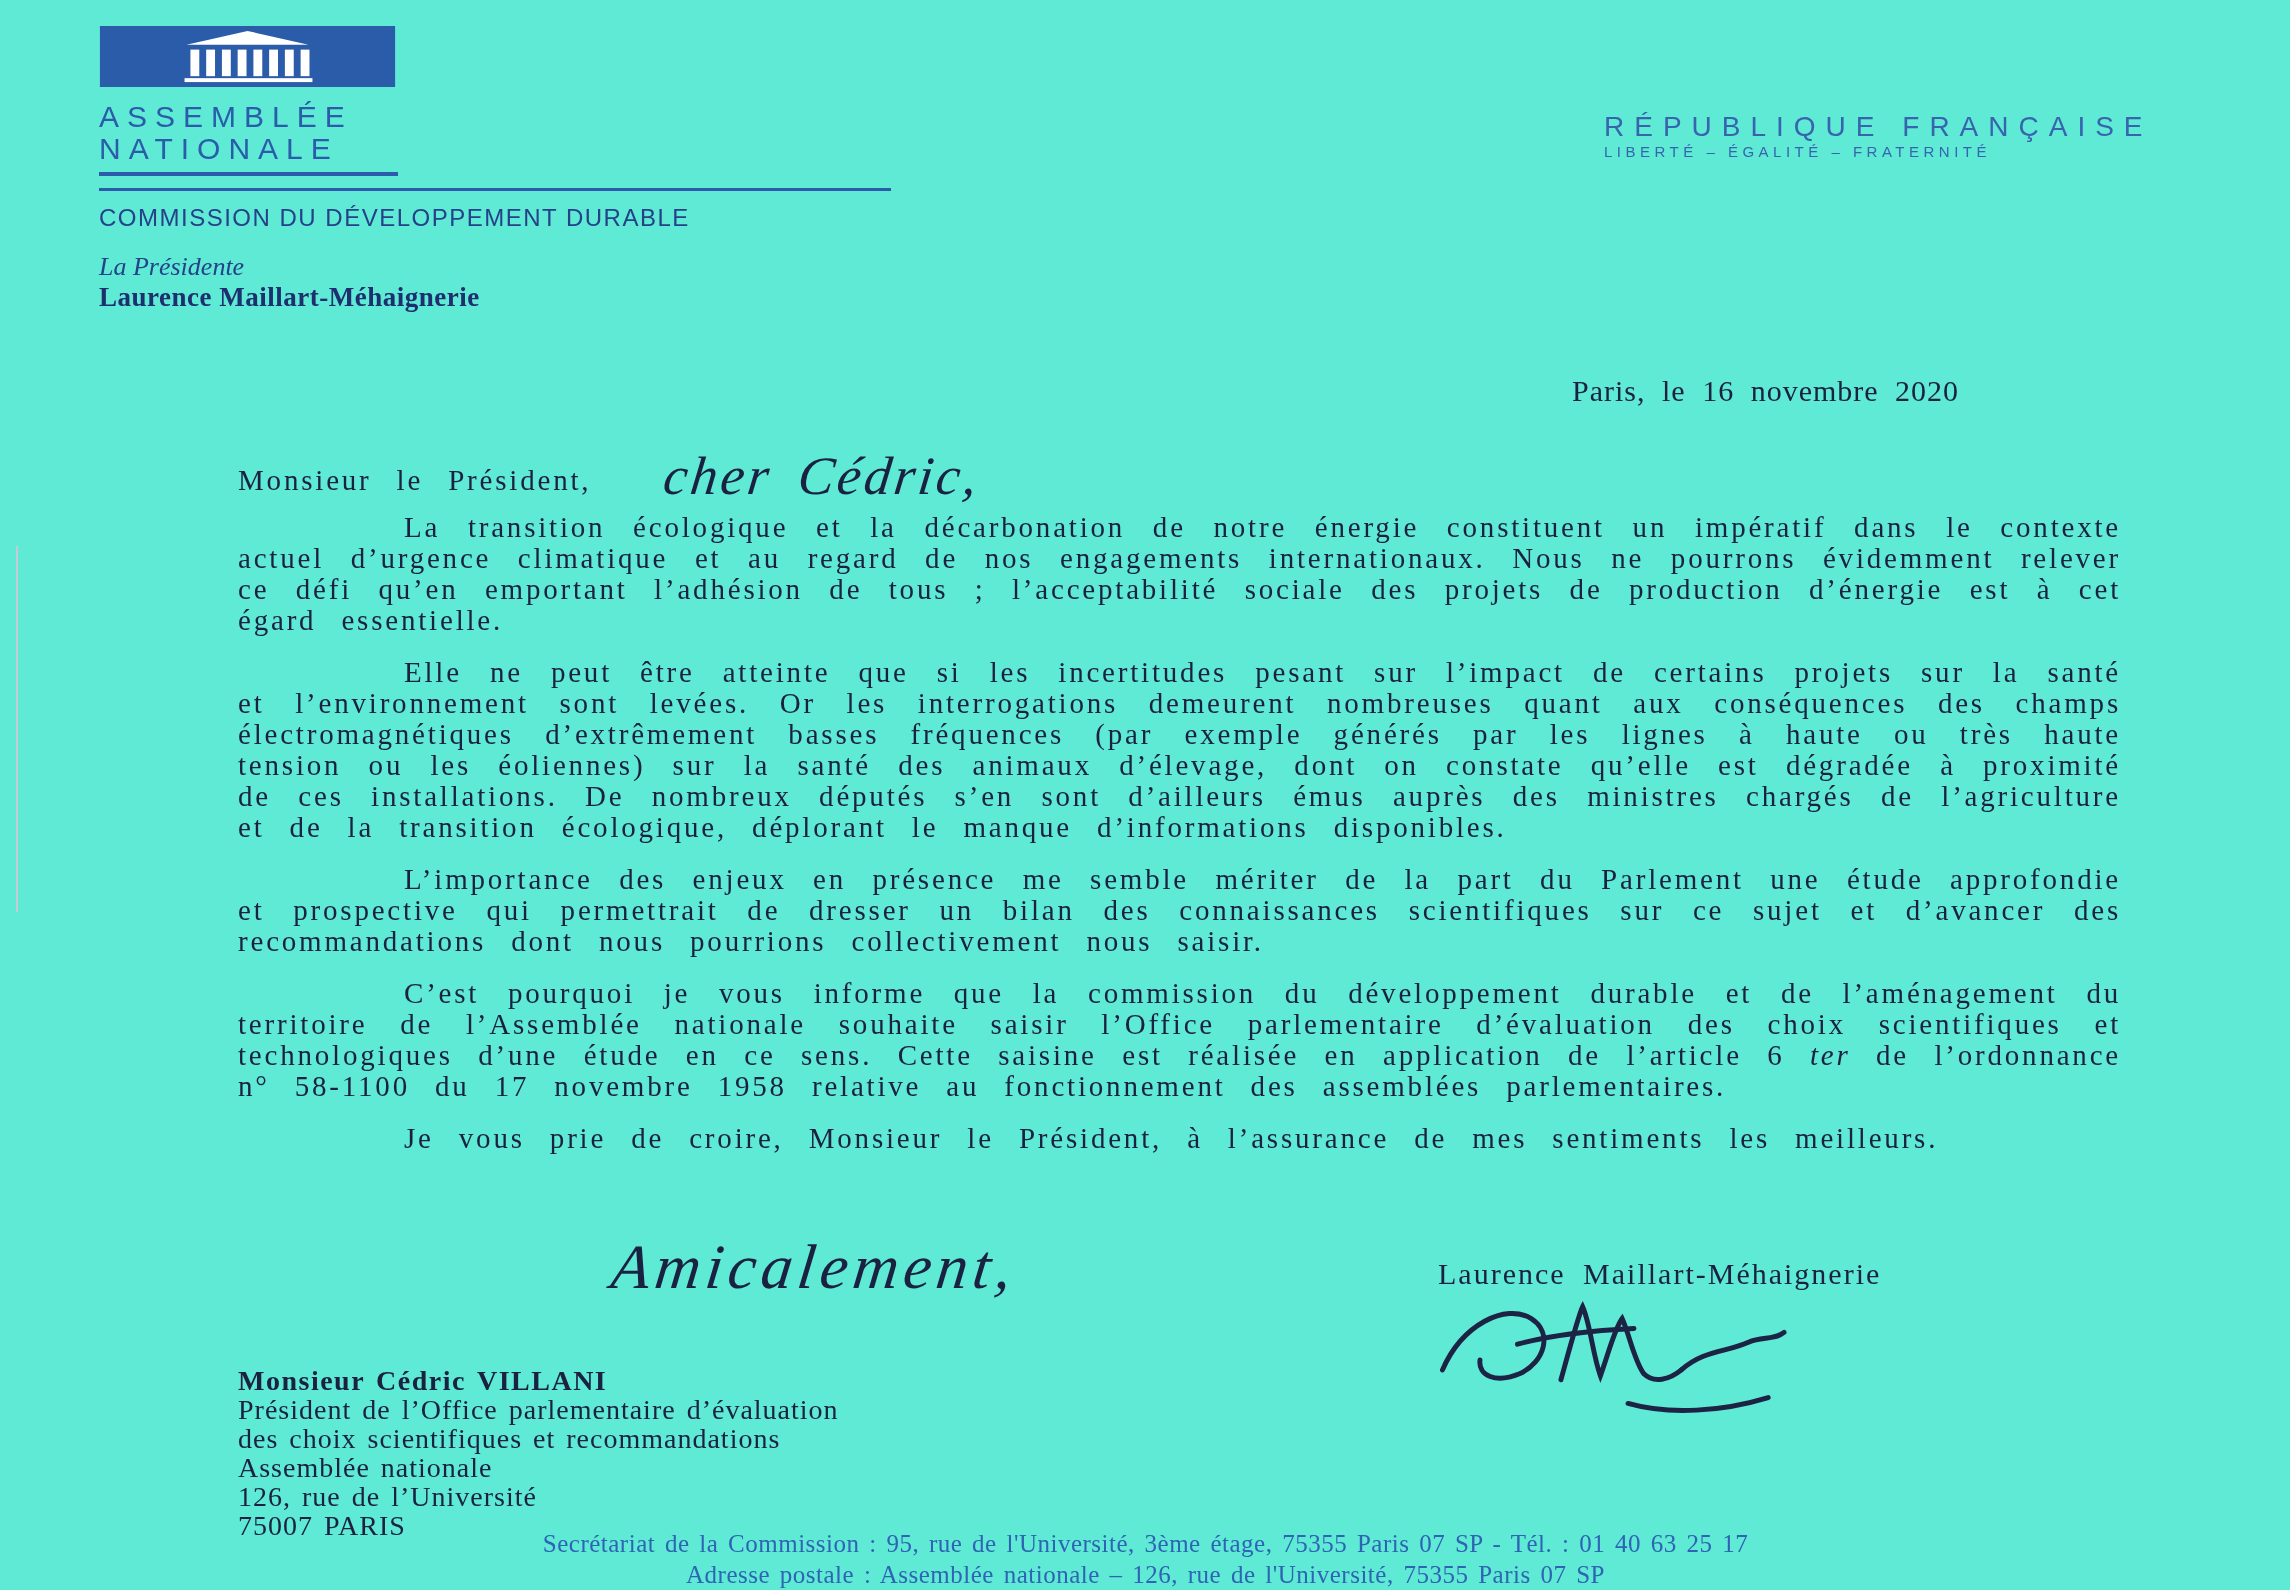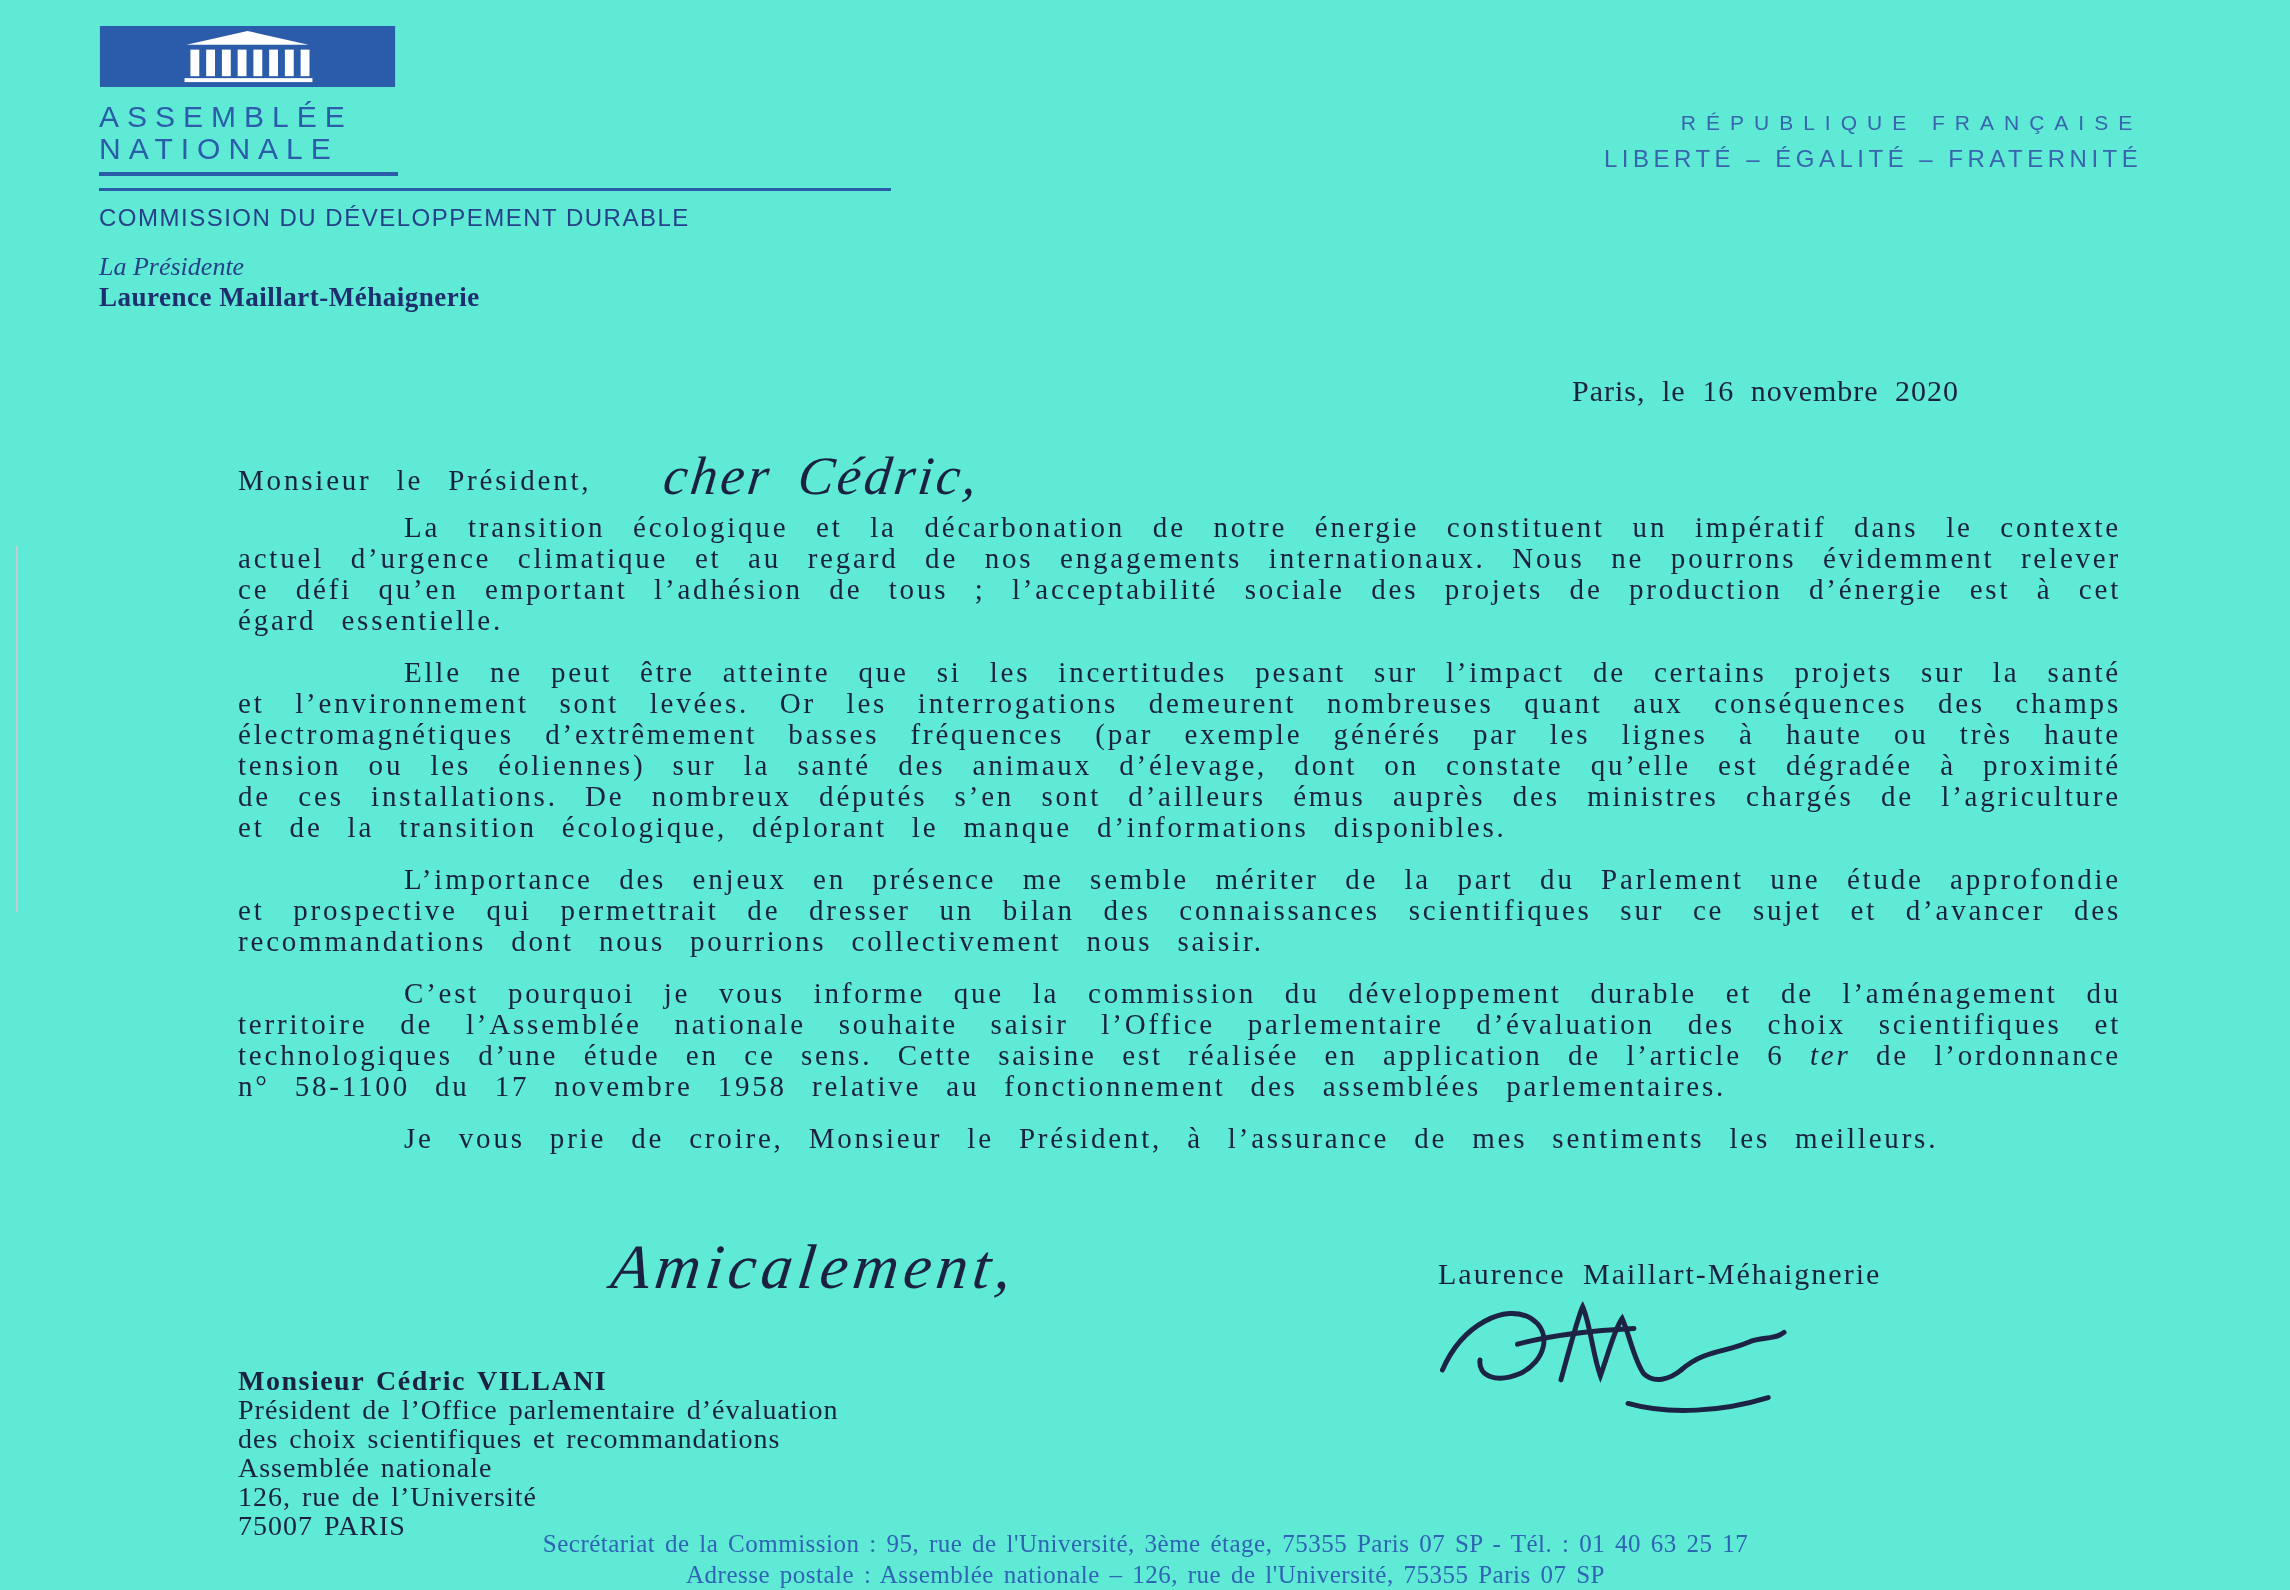--- a/index.html
+++ b/index.html
@@ -29,22 +29,22 @@
   .header-rule {
     position: absolute; left: 99px; top: 188px;
     width: 792px; height: 3px; background: #2a5caa;
   }
 
   .republique {
     position: absolute; left: 1604px; top: 111px;
     font-family: "Liberation Sans", sans-serif;
     color: #3864ae;
   }
-  .republique .l1 { font-size: 21px; letter-spacing: 10px; text-align: right; }
-  .republique .l2 { font-size: 24px; letter-spacing: 4.5px; margin-top: 10px; }
+  .republique .l1 { font-size: 28px; letter-spacing: 10px; text-align: right; }
+  .republique .l2 { font-size: 15px; letter-spacing: 4.5px; margin-top: 0; }
 
   .commission { position: absolute; left: 99px; top: 204px; color: #26418a; }
   .commission .c {
     font-family: "Liberation Sans", sans-serif;
     font-size: 24px; line-height: 28px; letter-spacing: 1.5px;
   }
   .commission .role  { font-style: italic; font-size: 26px; line-height: 30px; margin-top: 20px; }
   .commission .name  { font-weight: 700; font-size: 27px; line-height: 30px; letter-spacing: 0.5px; color: #1d2f6e; }
   .commission .title { font-size: 26px; line-height: 30px; }
 

